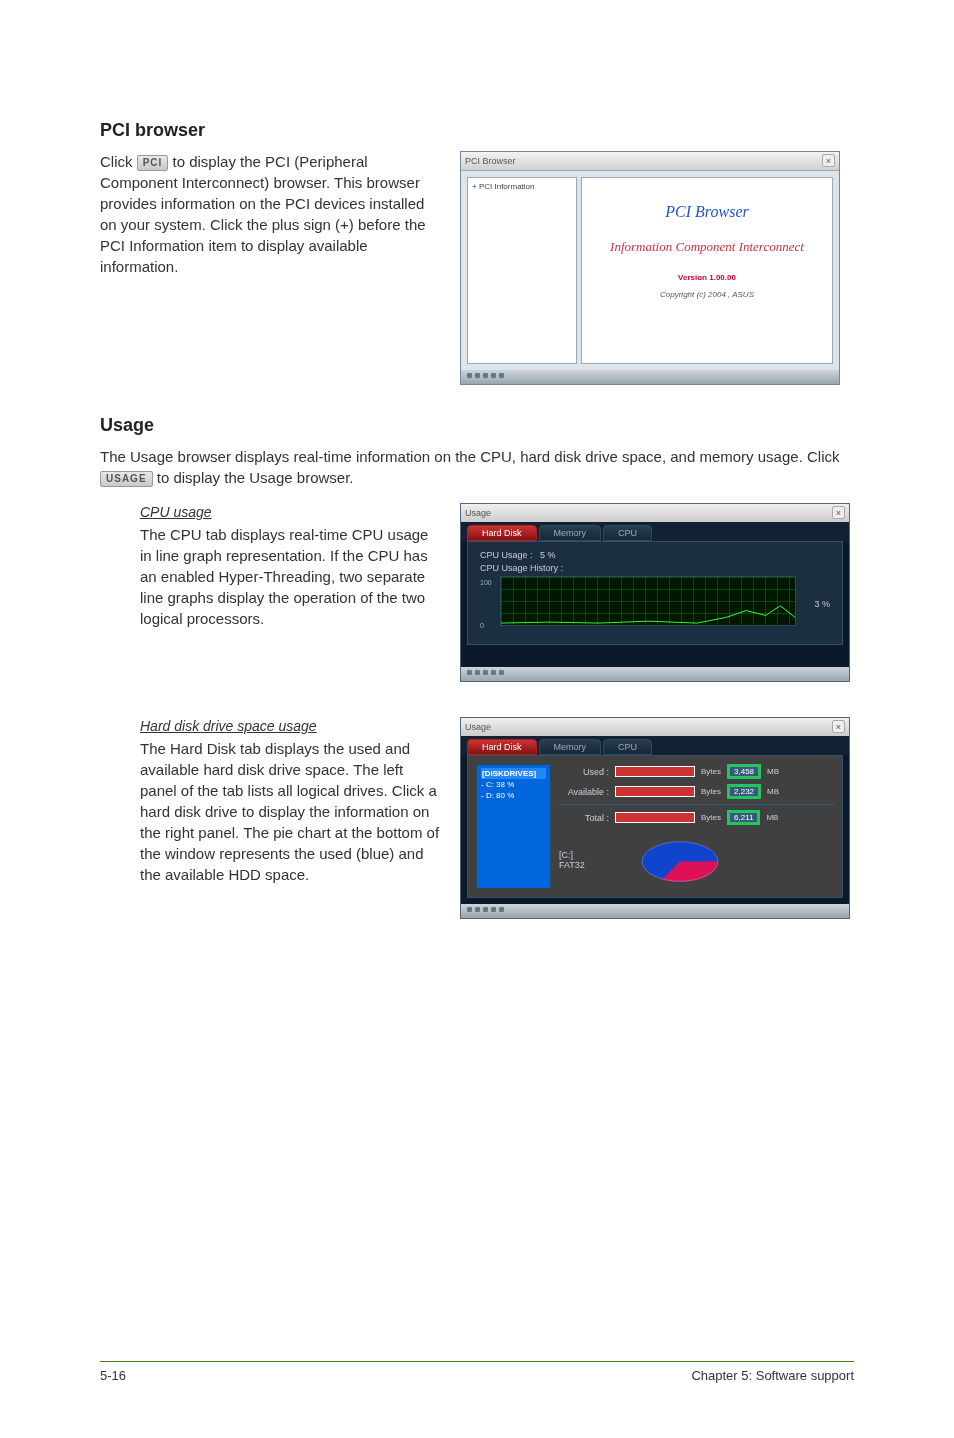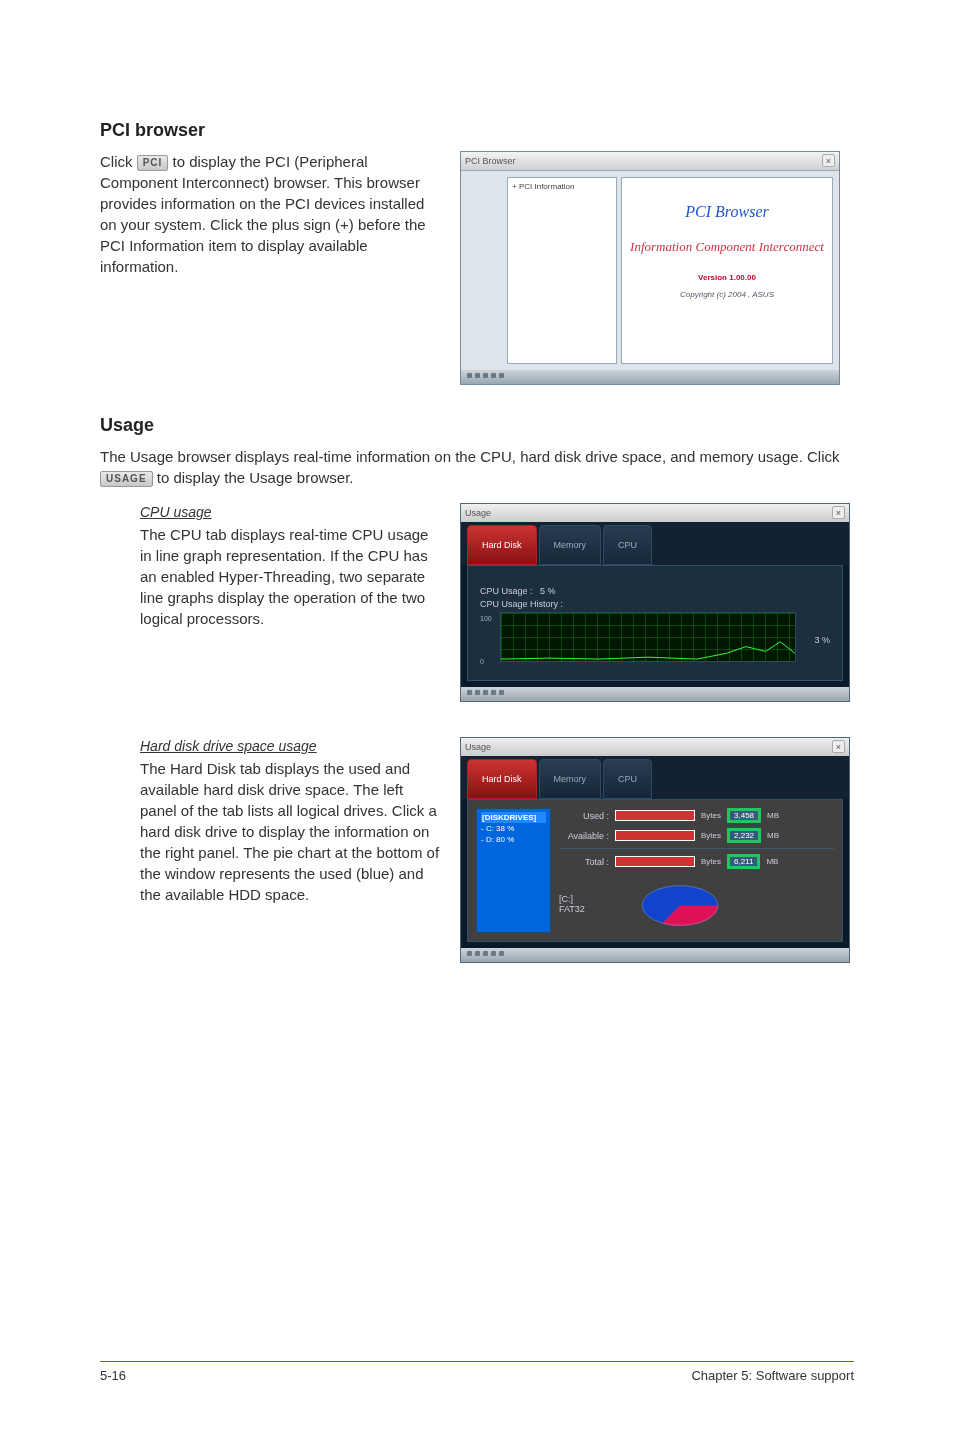--- a/index.html
+++ b/index.html
@@ -89,21 +89,20 @@
     align-items: center;
     justify-content: center;
     font-size: 9px;
     background:#eee;
   }
   .pci-body {
     display: flex;
     height: 200px;
     background: #dde4ea;
     border-top: 1px solid #9ab;
-    padding-left: 40px;
   }
   .pci-tree {
     width: 110px;
     background: #fff;
     border: 1px solid #9ab;
     margin: 6px 4px 6px 6px;
     padding: 4px;
     font-size: 8px;
     color: #444;
   }
@@ -133,35 +132,35 @@
   .darkwin .win-title {
     background: linear-gradient(#f0f0f0,#ccc);
   }
   .tabs {
     display: flex;
     background: #122232;
     padding: 3px 6px 0 6px;
     gap: 0;
   }
   .tab {
-    padding: 14px 14px;
+    padding: 2px 14px;
     font-size: 9px;
     color: #9ab;
     background: linear-gradient(#2a3d50,#15283a);
     border-top-left-radius: 4px;
     border-top-right-radius: 4px;
     margin-right: 2px;
     border:1px solid #2f4a5f;
   }
   .tab.active { color: #fff; background: linear-gradient(#cc3333,#881111); border-color:#aa2222;}
   .cpu-body {
     background: #1b2f40;
-    padding: 20px 12px 12px 12px;
+    padding: 8px 12px 12px 12px;
     border: 1px solid #345266;
-    margin: 0 6px 6px 6px;
+    margin: 0 6px 22px 6px;
   }
   .cpu-label { color: #ccd; font-size: 9px; margin-bottom: 3px; }
   .graph {
     height: 50px;
     background: #001800;
     border: 1px solid #2a4a5a;
     margin-bottom: 6px;
     position: relative;
     background-image:
       repeating-linear-gradient(to right, rgba(20,120,20,.5) 0 1px, transparent 1px 12px),

